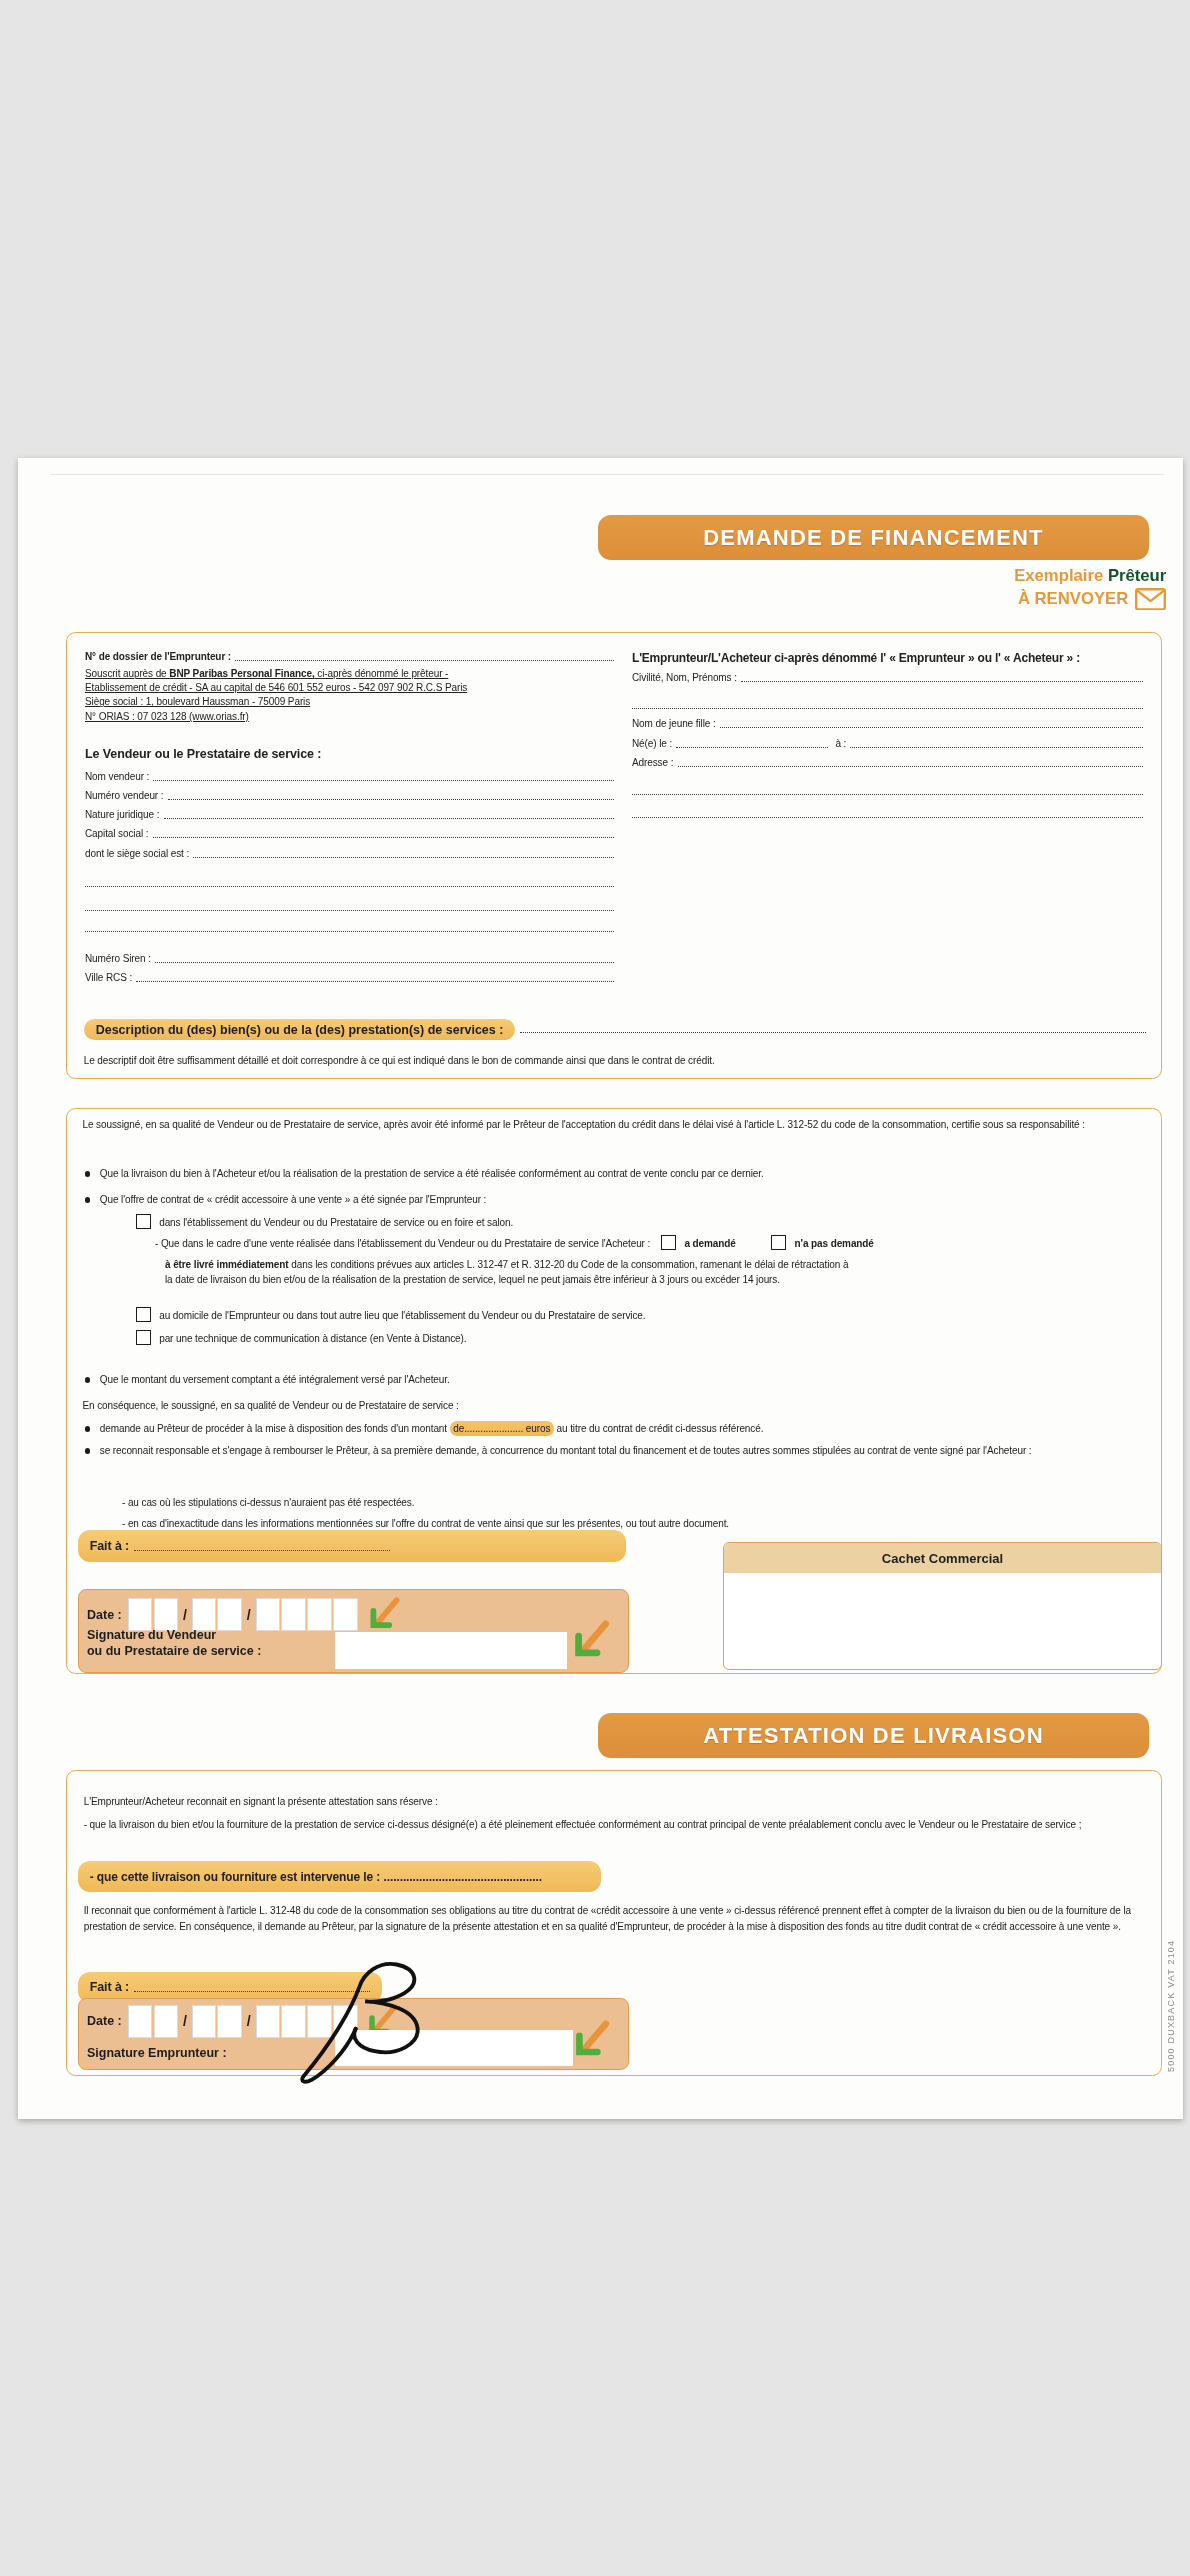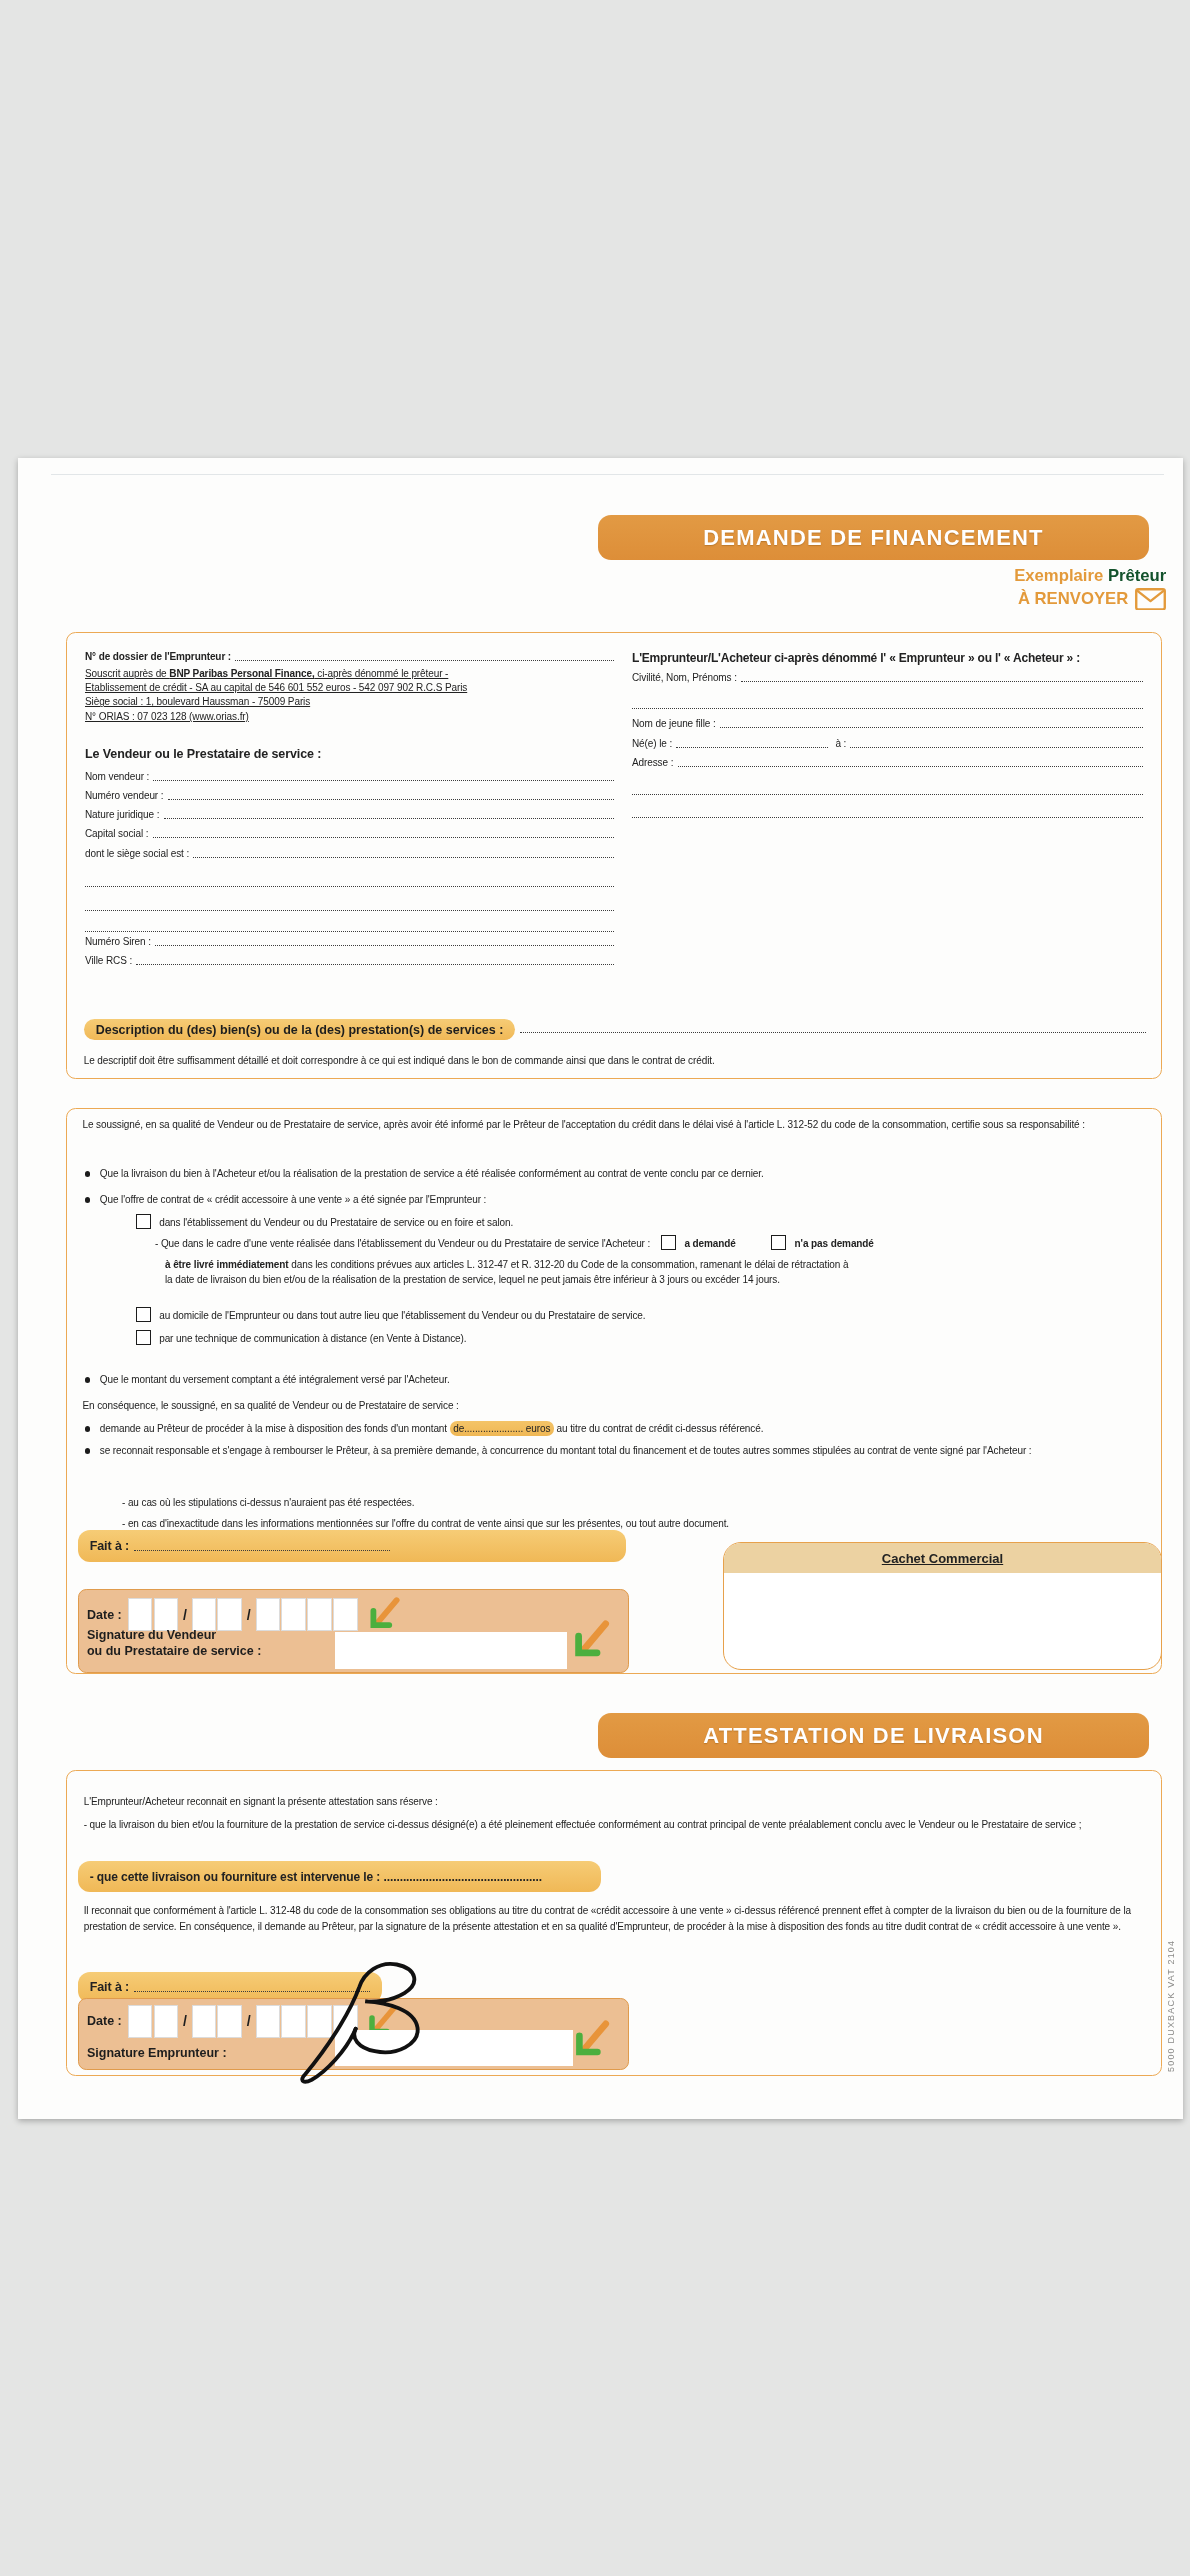--- a/index.html
+++ b/index.html
@@ -71,21 +71,21 @@
   .daterow{position:absolute;display:flex;align-items:center;}
   .daterow .dlbl{font-size:12.5px;font-weight:bold;margin-right:6px;}
   .cells{display:flex;gap:1.2px;}
   .cell{width:22.6px;height:31px;background:#fff;border:0.6px solid #dcdcdc;}
   .slash{font-size:14.3px;font-weight:bold;margin:0 4.8px;}
   .sigarea{position:absolute;background:#fff;}
   .siglbl{position:absolute;font-size:12.5px;font-weight:bold;line-height:1.25;}
   
   .cachet{
     position:absolute;left:656px;top:433px;width:437px;height:126px;
-    border:1.5px solid #e7a14b;border-radius:18px;background:#fff;overflow:hidden;text-decoration:underline;
+    border:1.5px solid #e7a14b;border-radius:6px;background:#fff;overflow:hidden;
   }
   .cachet .hd{
     height:30px;background:#ecd2a2;display:flex;align-items:center;justify-content:center;
     font-size:13px;font-weight:bold;color:#222;
   }
   
   .desc-row{position:absolute;left:16.7px;right:15.5px;top:386px;display:flex;align-items:flex-end;}
   .desc-pill{height:21px;flex:none;}
   .desc-pill span{font-size:12.5px;font-weight:bold;}
   
@@ -151,21 +151,21 @@
         <span class="lbl">Capital social :</span>
         <span class="lead"></span>
       </div>
       <div class="row t" style="margin-top:4.2px;">
         <span class="lbl">dont le siège social est :</span>
         <span class="lead"></span>
       </div>
       <div class="dotline" style="margin-top:25px;"></div>
       <div class="dotline" style="margin-top:22.6px;"></div>
       <div class="dotline" style="margin-top:19px;"></div>
-      <div class="row t" style="margin-top:2px;">
+      <div class="row t" style="margin-top:19px;">
         <span class="lbl">Numéro Siren :</span>
         <span class="lead"></span>
       </div>
       <div class="row t" style="margin-top:4.2px;">
         <span class="lbl">Ville RCS :</span>
         <span class="lead"></span>
       </div>
     </div>
 
     <div class="abs" style="left:565px;top:15.5px;width:511px;">

